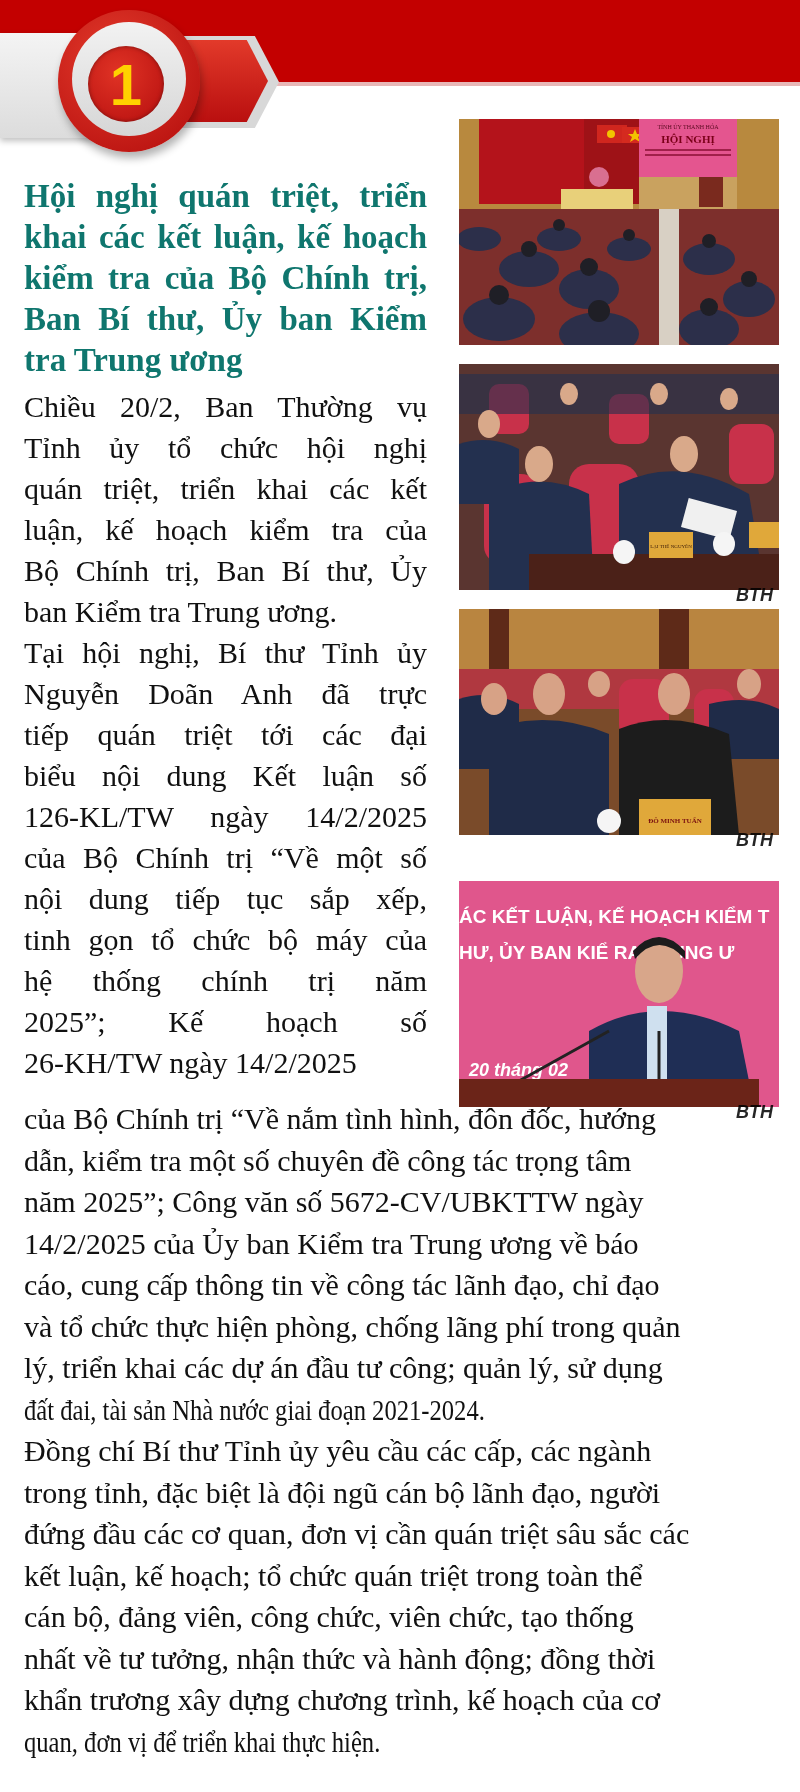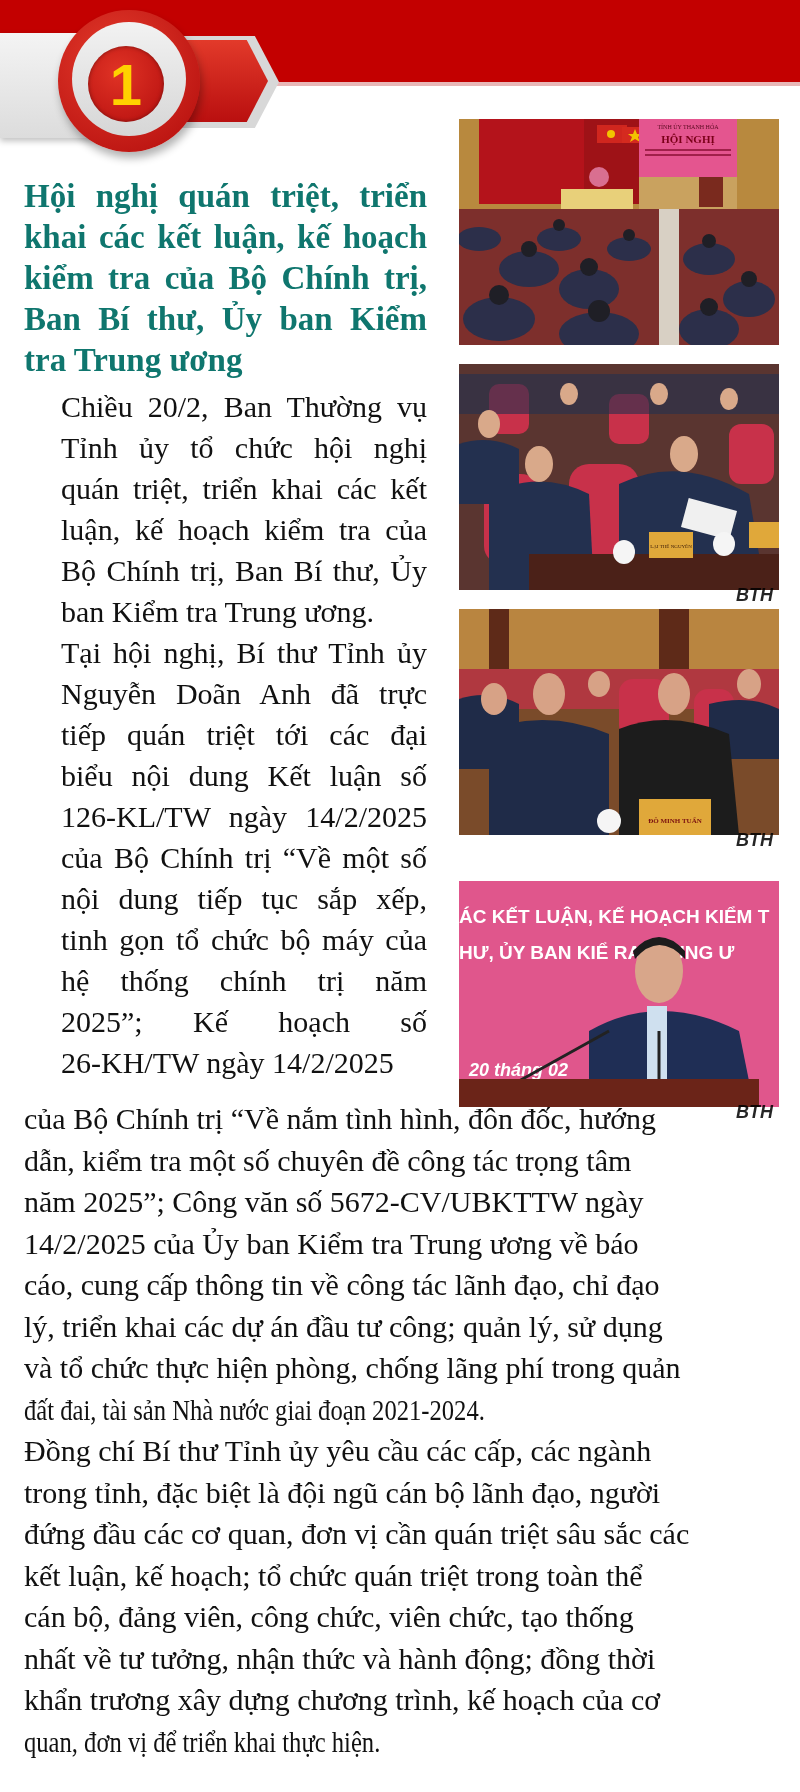--- a/index.html
+++ b/index.html
@@ -35,21 +35,21 @@
   
   .headline { position:absolute; left:24px; top:176px; width:403px; margin:0;
               font-family:"Liberation Serif", serif; font-weight:bold; font-size:33px;
               line-height:41px; text-align:justify; color:#0f766e; }
   .headline .ln { display:block; text-align:justify; text-align-last:justify; white-space:nowrap; }
   .headline .ln.last { text-align-last:left; }
 
   
   .col-text { position:absolute; left:24px; top:386px; width:403px;
               font-size:30px; line-height:41px; color:#111; }
-  .col-text .ln { display:block; text-align:justify; text-align-last:justify; white-space:nowrap; height:41px;margin-left:37px; }
+  .col-text .ln { display:block; text-align:justify; text-align-last:justify; white-space:nowrap; height:41px; }
   .col-text .ln.last { text-align-last:left; }
 
   
   .wide-text { position:absolute; left:24px; top:1098px; width:752px;
                font-size:30px; line-height:41.5px; color:#111; }
   .wide-text .ln { display:block; height:41.5px; white-space:nowrap; overflow:visible; }
   .wide-text .ln span { display:inline-block; transform-origin:left top; width:100%; }
 
   
   .photo { position:absolute; left:459px; width:320px; height:248px; overflow:hidden; }
@@ -105,22 +105,22 @@
     <span class="ln">2025”; Kế hoạch số</span>
     <span class="ln last">26-KH/TW ngày 14/2/2025</span>
   </div>
 
 <div class="wide-text" id="wide-text">
     <span class="ln"><span class="inner-text" style="display: inline-block; white-space: nowrap; transform-origin: left top; transform: scaleX(1);">của Bộ Chính trị “Về nắm tình hình, đôn đốc, hướng</span></span>
     <span class="ln"><span class="inner-text" style="display: inline-block; white-space: nowrap; transform-origin: left top; transform: scaleX(1);">dẫn, kiểm tra một số chuyên đề công tác trọng tâm</span></span>
     <span class="ln"><span class="inner-text" style="display: inline-block; white-space: nowrap; transform-origin: left top; transform: scaleX(1);">năm 2025”; Công văn số 5672-CV/UBKTTW ngày</span></span>
     <span class="ln"><span class="inner-text" style="display: inline-block; white-space: nowrap; transform-origin: left top; transform: scaleX(1);">14/2/2025 của Ủy ban Kiểm tra Trung ương về báo</span></span>
     <span class="ln"><span class="inner-text" style="display: inline-block; white-space: nowrap; transform-origin: left top; transform: scaleX(1);">cáo, cung cấp thông tin về công tác lãnh đạo, chỉ đạo</span></span>
+    <span class="ln"><span class="inner-text" style="display: inline-block; white-space: nowrap; transform-origin: left top; transform: scaleX(1);">và tổ chức thực hiện phòng, chống lãng phí trong quản</span></span>
     <span class="ln"><span class="inner-text" style="display: inline-block; white-space: nowrap; transform-origin: left top; transform: scaleX(1);">lý, triển khai các dự án đầu tư công; quản lý, sử dụng</span></span>
-    <span class="ln"><span class="inner-text" style="display: inline-block; white-space: nowrap; transform-origin: left top; transform: scaleX(1);">và tổ chức thực hiện phòng, chống lãng phí trong quản</span></span>
     <span class="ln"><span class="inner-text" style="display: inline-block; white-space: nowrap; transform-origin: left top; transform: scaleX(0.82);">đất đai, tài sản Nhà nước giai đoạn 2021-2024.</span></span>
     <span class="ln"><span class="inner-text" style="display: inline-block; white-space: nowrap; transform-origin: left top; transform: scaleX(1);">Đồng chí Bí thư Tỉnh ủy yêu cầu các cấp, các ngành</span></span>
     <span class="ln"><span class="inner-text" style="display: inline-block; white-space: nowrap; transform-origin: left top; transform: scaleX(1); font-family: Liberation Serif, serif;">trong tỉnh, đặc biệt là đội ngũ cán bộ lãnh đạo, người</span></span>
     <span class="ln"><span class="inner-text" style="display: inline-block; white-space: nowrap; transform-origin: left top; transform: scaleX(1);">đứng đầu các cơ quan, đơn vị cần quán triệt sâu sắc các</span></span>
     <span class="ln"><span class="inner-text" style="display: inline-block; white-space: nowrap; transform-origin: left top; transform: scaleX(1);">kết luận, kế hoạch; tổ chức quán triệt trong toàn thể</span></span>
     <span class="ln"><span class="inner-text" style="display: inline-block; white-space: nowrap; transform-origin: left top; transform: scaleX(1);">cán bộ, đảng viên, công chức, viên chức, tạo thống</span></span>
     <span class="ln"><span class="inner-text" style="display: inline-block; white-space: nowrap; transform-origin: left top; transform: scaleX(1);">nhất về tư tưởng, nhận thức và hành động; đồng thời</span></span>
     <span class="ln"><span class="inner-text" style="display: inline-block; white-space: nowrap; transform-origin: left top; transform: scaleX(1);">khẩn trương xây dựng chương trình, kế hoạch của cơ</span></span>
     <span class="ln"><span class="inner-text" style="display: inline-block; white-space: nowrap; transform-origin: left top; transform: scaleX(0.82);">quan, đơn vị để triển khai thực hiện.</span></span>
   </div>

